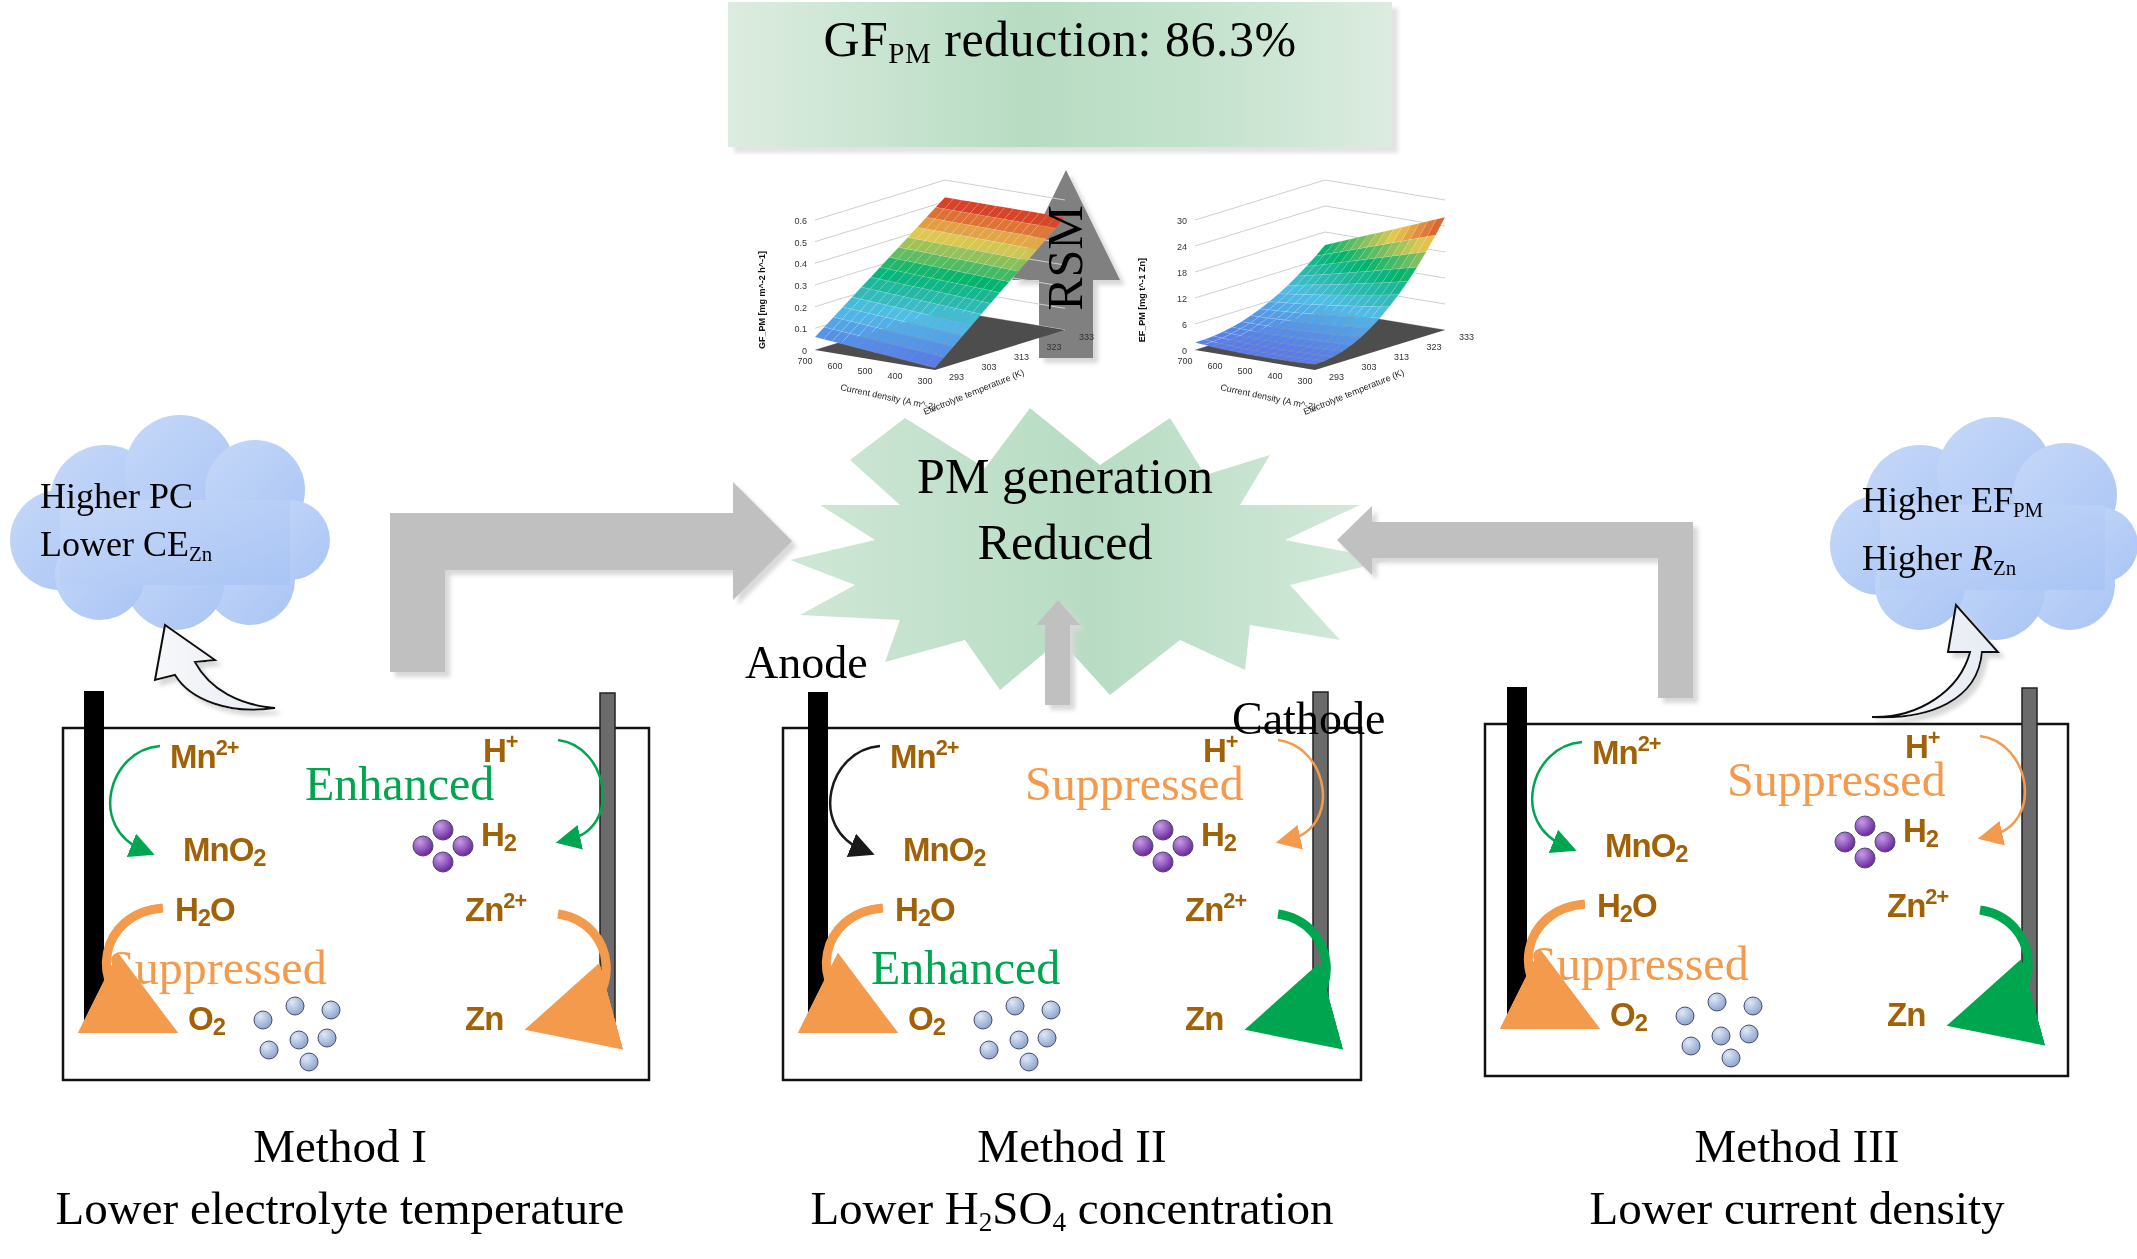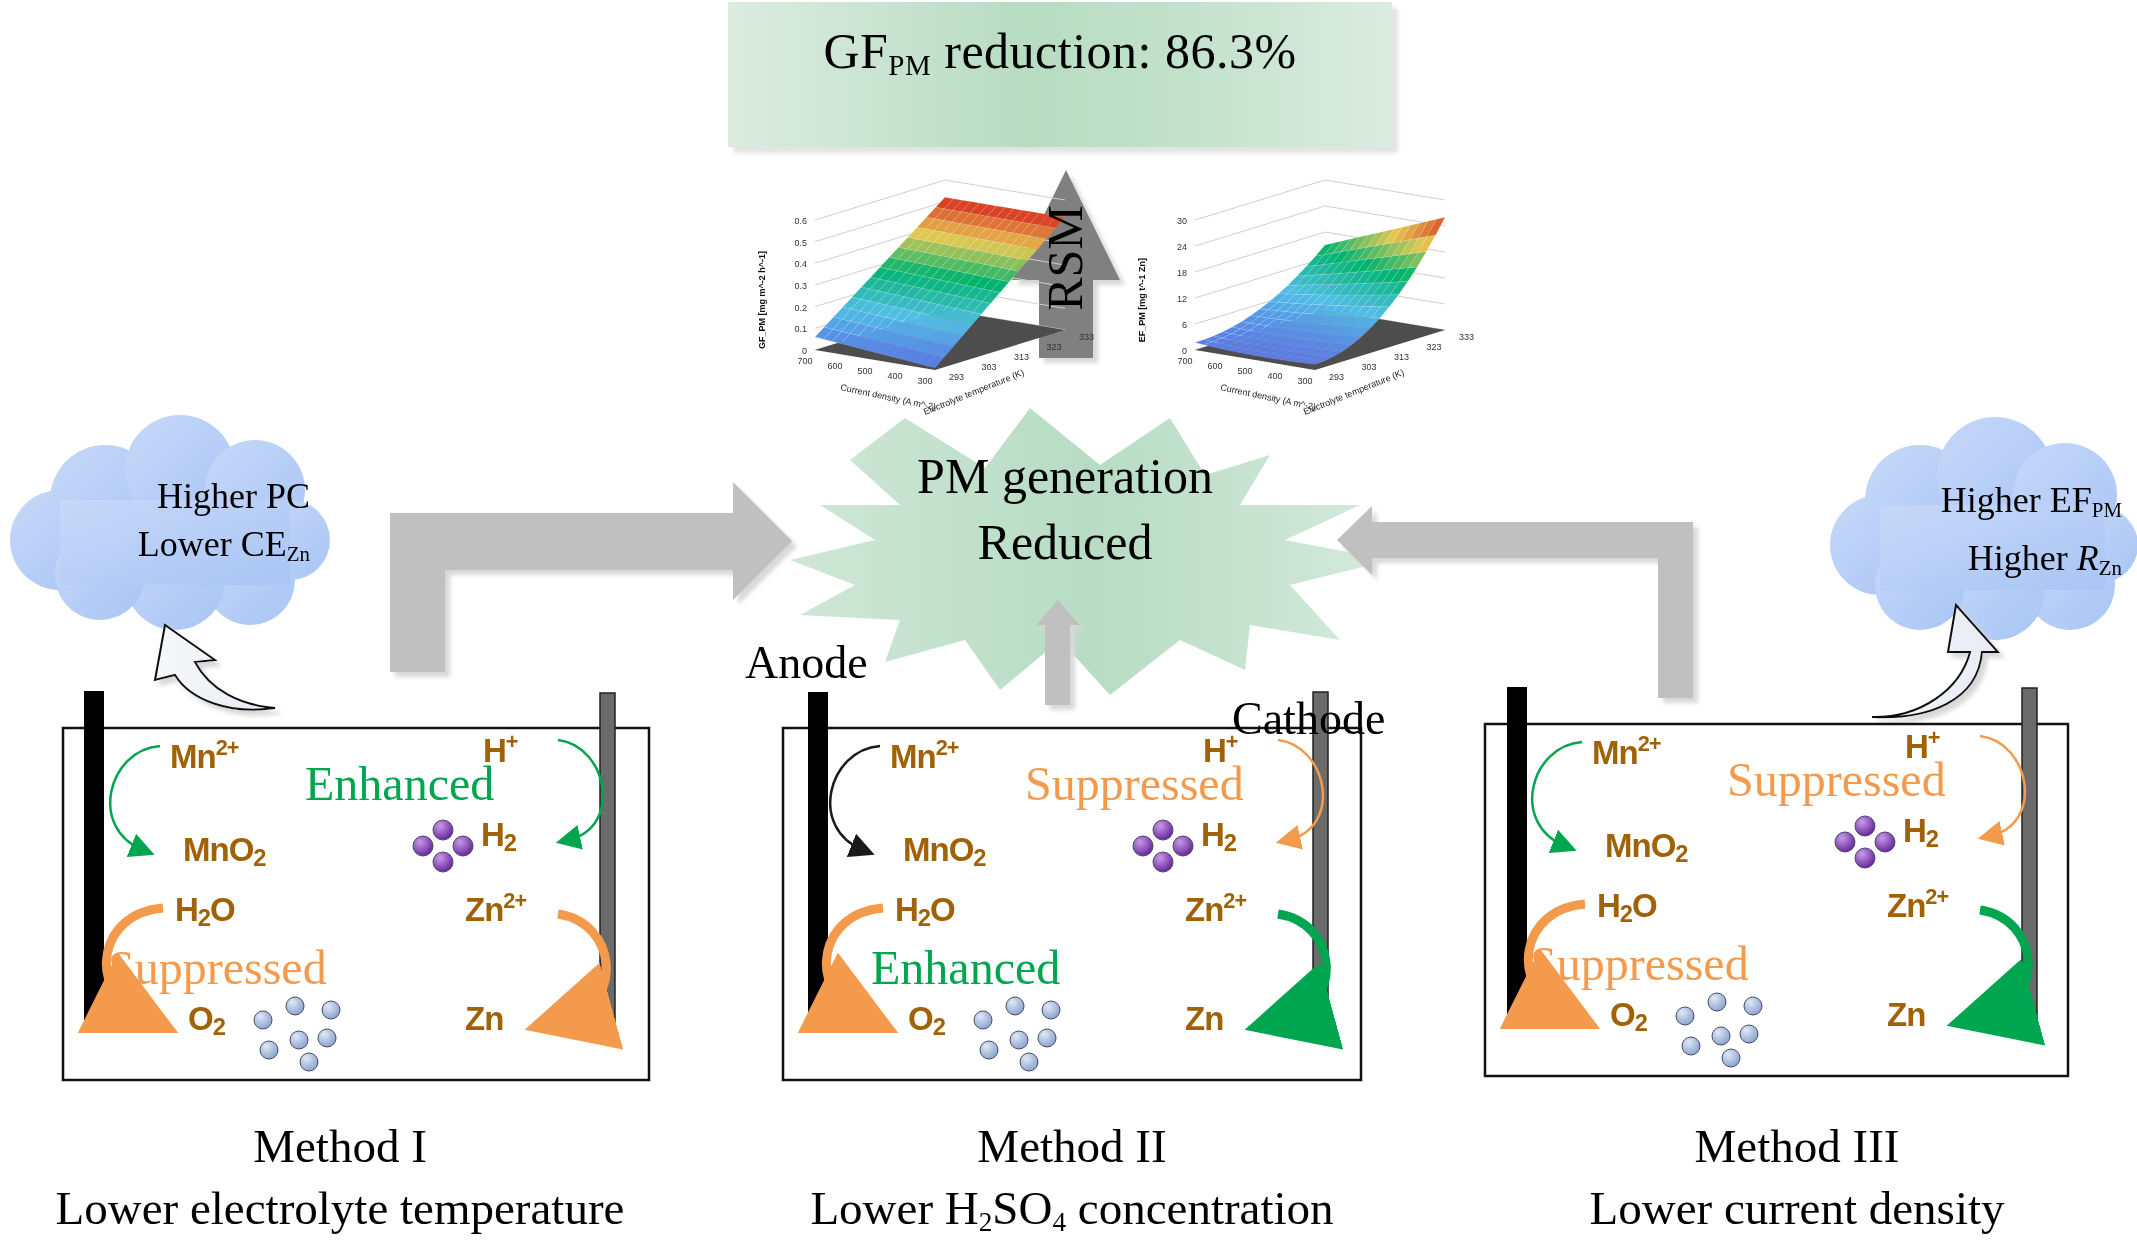--- a/index.html
+++ b/index.html
@@ -8,24 +8,24 @@
   .abs { position:absolute; }
   svg.layer { position:absolute; left:0; top:0; }
   .serif { font-family:"Liberation Serif", "DejaVu Serif", serif; }
   .sans  { font-family:"Liberation Sans", "DejaVu Sans", sans-serif; font-weight:bold; }
 
   
   #result-box { left:728px; top:2px; width:664px; height:145px;
     background:linear-gradient(90deg,#dcece0 0%,#b7dcc2 45%,#c3e2cc 70%,#dcece0 100%);
     box-shadow:6px 6px 4px #e3e3e3; text-align:center; }
   #result-box .line { font-size:50px; line-height:66px; letter-spacing:0.5px; }
-  #result-box .line:first-child { margin-top:16px; }
+  #result-box .line:first-child { margin-top:4px; }
   sub.s { font-size:0.58em; vertical-align:-0.25em; }
 
-  .cloud-text { text-align:right; font-size:36px; line-height:48px; }
+  .cloud-text { text-align:left; font-size:36px; line-height:48px; }
   .center-text { text-align:center; font-size:50px; line-height:66px; }
 
   .label-big { font-size:46px; }
   .caption { text-align:center; font-size:47px; line-height:62px; width:760px; }
 
   .species { font-size:33px; letter-spacing:-1px; color:#a16207; }
   .species sub { font-size:0.72em; vertical-align:-0.2em; font-weight:bold; }
   .species sup { font-size:0.66em; vertical-align:0.6em; line-height:0; font-weight:bold; }
   .status { font-size:48px; font-family:"Liberation Serif", "DejaVu Serif", serif; }
 </style>

